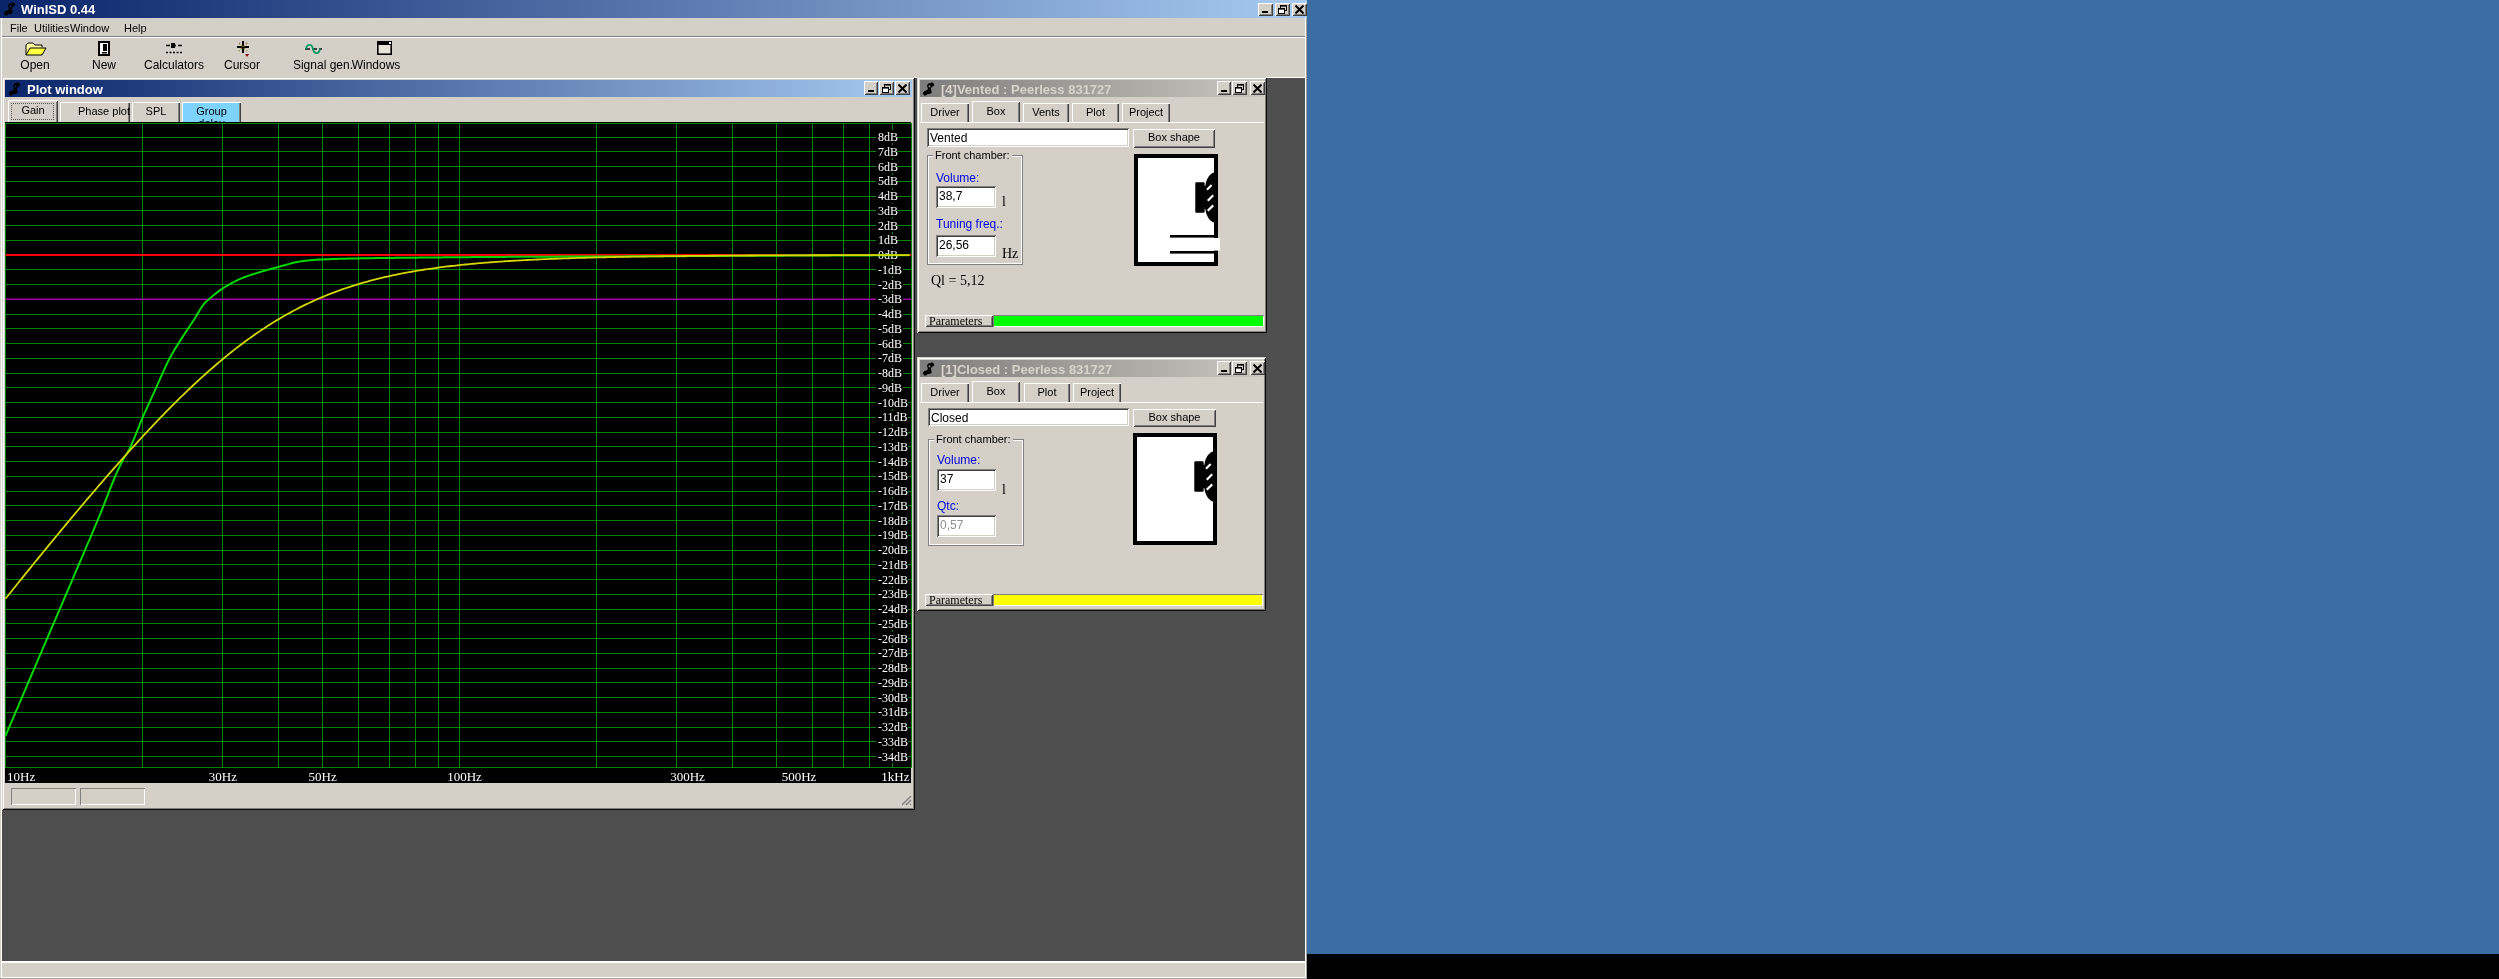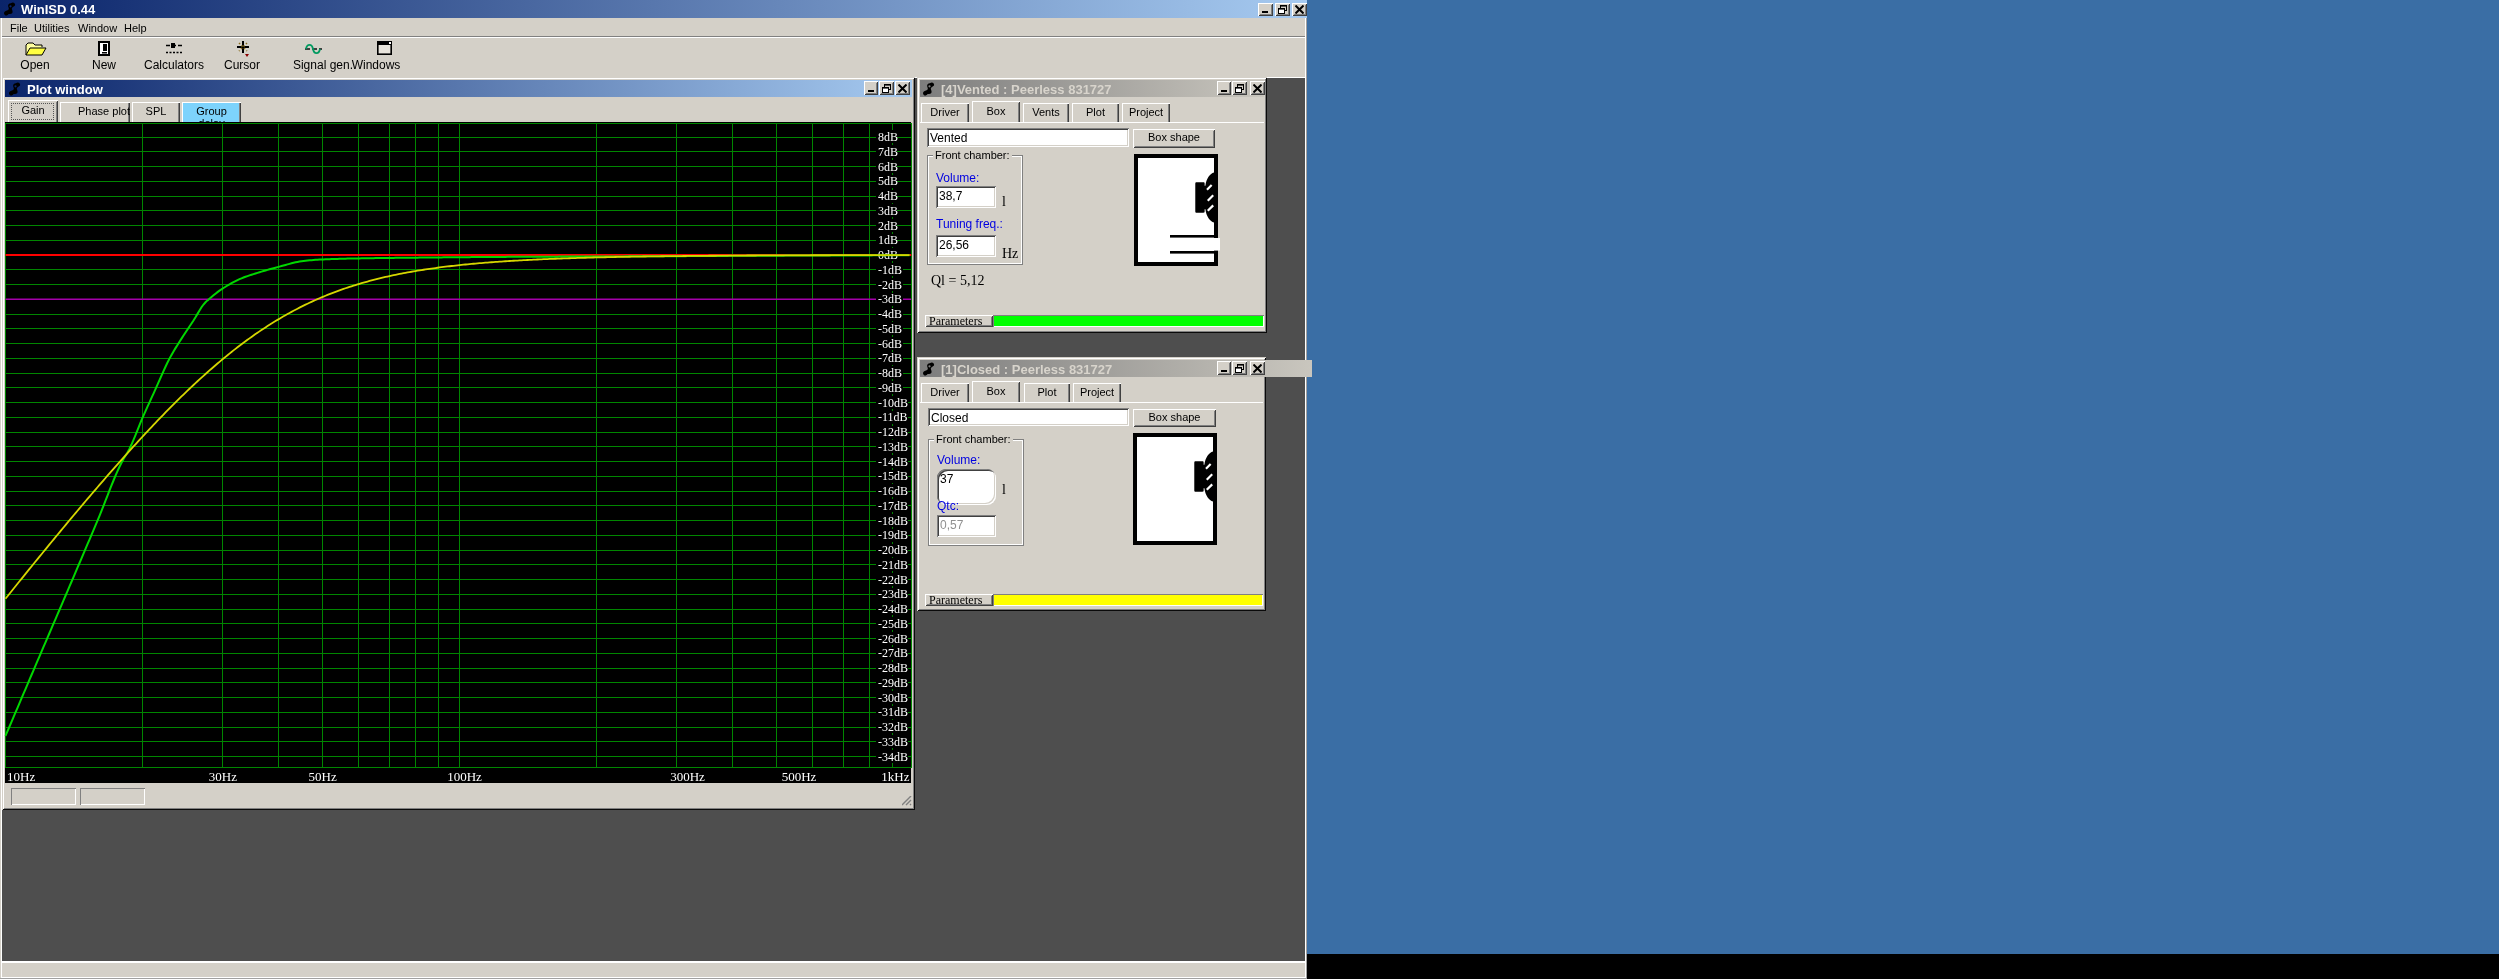--- a/index.html
+++ b/index.html
@@ -34,21 +34,21 @@
         <div style="position:absolute;inset:0;display:flex;align-items:center;justify-content:center">
           <svg width="9" height="9" viewBox="0 0 9 9">
             <path d="M0.5 0.5 L8.5 8.5 M8.5 0.5 L0.5 8.5" stroke="#000" stroke-width="2"></path>
           </svg>
         </div>
       </div>
   </div>
   <div style="position:absolute;left:2px;top:18px;width:1303px;height:18px;background:#d4d0c8">
     <div style="position:absolute;left:8px;top:4px;font:11px 'Liberation Sans',sans-serif">File</div>
     <div style="position:absolute;left:32px;top:4px;font:11px 'Liberation Sans',sans-serif">Utilities</div>
-    <div style="position:absolute;left:76px;top:4px;font:11px 'Liberation Sans',sans-serif">Window</div>
+    <div style="position:absolute;left:68px;top:4px;font:11px 'Liberation Sans',sans-serif">Window</div>
     <div style="position:absolute;left:122px;top:4px;font:11px 'Liberation Sans',sans-serif">Help</div>
   </div>
   <div style="position:absolute;left:2px;top:36px;width:1303px;height:41px;background:#d4d0c8;border-top:1px solid #808080;box-shadow:inset 0 1px 0 #fff,inset 0 -1px 0 #fff,0 0 0 0 #000;border-bottom:1px solid #808080">
     <div style="position:absolute;left:14px;top:4px;width:40px;height:16px;text-align:center"><svg width="22" height="16" viewBox="0 0 22 16">
           <path d="M1 14 L1 4 L3 2 L8 2 L10 4 L17 4 L17 6" fill="#ffff9e" stroke="#000"></path>
           <path d="M1 14 L5 7 L21 7 L17 14 Z" fill="#ffff42" stroke="#000"></path>
         </svg></div>
       <div style="position:absolute;left:-12px;top:21px;width:90px;text-align:center;font:12px 'Liberation Sans',sans-serif;color:#000">Open</div>
       <div style="position:absolute;left:82px;top:4px;width:40px;height:16px;text-align:center"><svg width="12" height="15" viewBox="0 0 12 15">
           <rect x="0" y="0" width="12" height="15" fill="#000"></rect>
@@ -352,21 +352,21 @@
 <rect x="38" y="83" width="46" height="2.6" fill="#000"></rect>
 <rect x="38" y="99" width="46" height="2.6" fill="#000"></rect>
 <rect x="80" y="86" width="8" height="12.6" fill="#fff"></rect>
 </svg>
     <div style="position:absolute;left:8px;top:238px;width:68px;height:12px;background:#d4d0c8;box-shadow:inset 1px 1px 0 #fff,inset -1px -1px 0 #404040,inset 2px 2px 0 #d4d0c8,inset -2px -2px 0 #808080;">
       <div style="position:absolute;left:4px;top:-1px;font:12px 'Liberation Serif',serif">Parameters</div>
     </div>
     <div style="position:absolute;left:76px;top:238px;width:271px;height:12px;background:#00ff00;box-shadow:inset 1px 1px 0 #808080,inset -1px -1px 0 #fff;"></div>
   </div>
 <div style="position:absolute;left:917px;top:357px;width:349px;height:254px;background:#d4d0c8;box-shadow:inset 1px 1px 0 #d4d0c8,inset -1px -1px 0 #0a0a0a,inset 2px 2px 0 #fff,inset -2px -2px 0 #808080;">
-    <div style="position:absolute;left:3px;top:3px;width:392px;height:17px;background:linear-gradient(90deg,#7d7d7d,#c9c6be)">
+    <div style="position:absolute;left:3px;top:3px;width:343px;height:17px;background:linear-gradient(90deg,#7d7d7d,#c9c6be)">
       <div style="position:absolute;left:2px;top:2px"><svg width="14" height="14" viewBox="0 0 14 14">
           <path d="M9.5 0.5 C11.5 0.5 12.5 2 12 3.5 L10 5 C9 5.6 8.6 6.5 9 7.5 L9.5 9 C10 10.8 8.8 12 7 12 L5.5 12 C4.8 13.5 3 14 1.8 13 C0.6 12 0.8 10 2.2 9.3 L4.5 8.3 C5.6 7.9 6 7 5.7 6 L5.2 4.5 C4.7 2.8 6 1.2 7.8 1.2 Z M7.5 3.2 A1.1 1.1 0 1 0 7.5 5.4 A1.1 1.1 0 1 0 7.5 3.2" fill="#000" fill-rule="evenodd"></path>
         </svg></div>
       <div style="position:absolute;left:21px;top:2px;font:bold 13px 'Liberation Sans',sans-serif;color:#d8d4cc">[1]Closed : Peerless 831727</div>
       <div style="position:absolute;left:297px;top:1px;width:14px;height:14px;background:#d4d0c8;box-shadow:inset 1px 1px 0 #fff,inset -1px -1px 0 #404040,inset 2px 2px 0 #d4d0c8,inset -2px -2px 0 #808080;font:bold 9px 'Liberation Sans',sans-serif;">
         <div style="position:absolute;inset:0;display:flex;align-items:center;justify-content:center">
           <svg width="9" height="9" viewBox="0 0 9 9">
             <rect x="1" y="6" width="6" height="2" fill="#000"></rect>
           </svg>
         </div>
@@ -396,21 +396,21 @@
     <div style="position:absolute;left:3px;top:45px;width:343px;height:1px;background:#fff;z-index:1"></div>
     <div style="position:absolute;left:11px;top:51px;width:201px;height:18px;background:#fff;box-shadow:inset 1px 1px 0 #808080,inset -1px -1px 0 #fff,inset 2px 2px 0 #404040,inset -2px -2px 0 #d4d0c8;">
       <div style="position:absolute;left:3px;top:3px;font:12px 'Liberation Sans',sans-serif;color:#000">Closed</div>
     </div>
     <div style="position:absolute;left:216px;top:52px;width:83px;height:18px;background:#d4d0c8;box-shadow:inset 1px 1px 0 #fff,inset -1px -1px 0 #404040,inset 2px 2px 0 #d4d0c8,inset -2px -2px 0 #808080;">
       <div style="position:absolute;inset:0;text-align:center;padding-top:2px;font:11px 'Liberation Sans',sans-serif;color:#000">Box shape</div>
     </div>
     <div style="position:absolute;left:11px;top:82px;width:96px;height:107px;box-shadow:inset 1px 1px 0 #808080,inset -1px -1px 0 #808080,inset 2px 2px 0 #fff,inset -2px -2px 0 #fff;"></div>
     <div style="position:absolute;left:17px;top:76px;background:#d4d0c8;padding:0 2px;font:11px 'Liberation Sans',sans-serif;color:#000">Front chamber:</div>
     <div style="position:absolute;left:20px;top:96px;font:12px 'Liberation Sans',sans-serif;color:#0000e0">Volume:</div>
-    <div style="position:absolute;left:20px;top:112px;width:59px;height:36px;background:#fff;box-shadow:inset 1px 1px 0 #808080,inset -1px -1px 0 #fff,inset 2px 2px 0 #404040,inset -2px -2px 0 #d4d0c8;border-radius:9px;">
+    <div style="position:absolute;left:20px;top:112px;width:59px;height:22px;background:#fff;box-shadow:inset 1px 1px 0 #808080,inset -1px -1px 0 #fff,inset 2px 2px 0 #404040,inset -2px -2px 0 #d4d0c8;">
       <div style="position:absolute;left:3px;top:3px;font:12px 'Liberation Sans',sans-serif;color:#000">37</div>
     </div>
     <div style="position:absolute;left:85px;top:125px;font:14px 'Liberation Serif',serif">l</div>
     <div style="position:absolute;left:20px;top:142px;font:12px 'Liberation Sans',sans-serif;color:#0000e0">Qtc:</div>
     <div style="position:absolute;left:20px;top:158px;width:59px;height:22px;background:#fff;box-shadow:inset 1px 1px 0 #808080,inset -1px -1px 0 #fff,inset 2px 2px 0 #404040,inset -2px -2px 0 #d4d0c8;">
       <div style="position:absolute;left:3px;top:3px;font:12px 'Liberation Sans',sans-serif;color:#909090">0,57</div>
     </div>
     <svg width="90" height="116" viewBox="0 0 90 116" style="position:absolute;left:214px;top:74px">
 <rect x="4" y="4" width="80" height="108" fill="#fff" stroke="#000" stroke-width="4"></rect>
 <g transform="translate(82,44) scale(0.78)">

